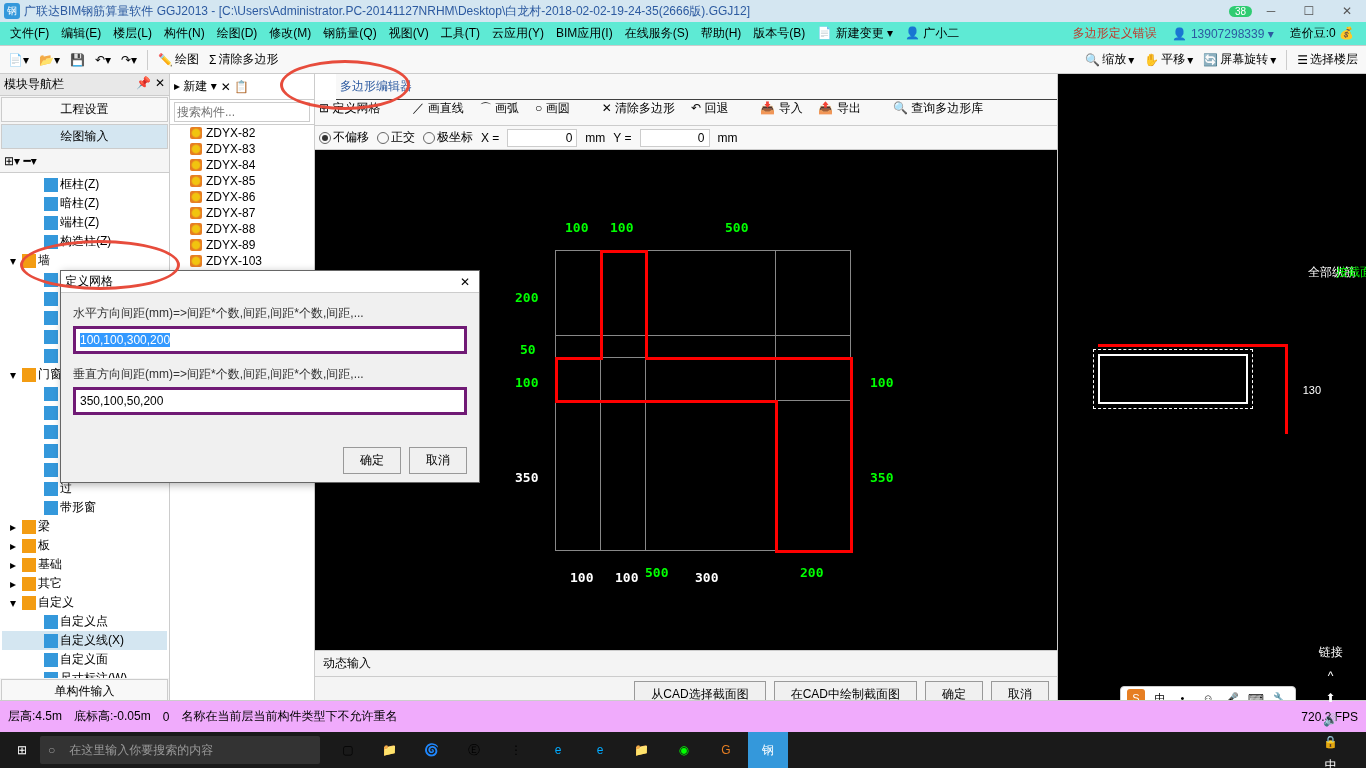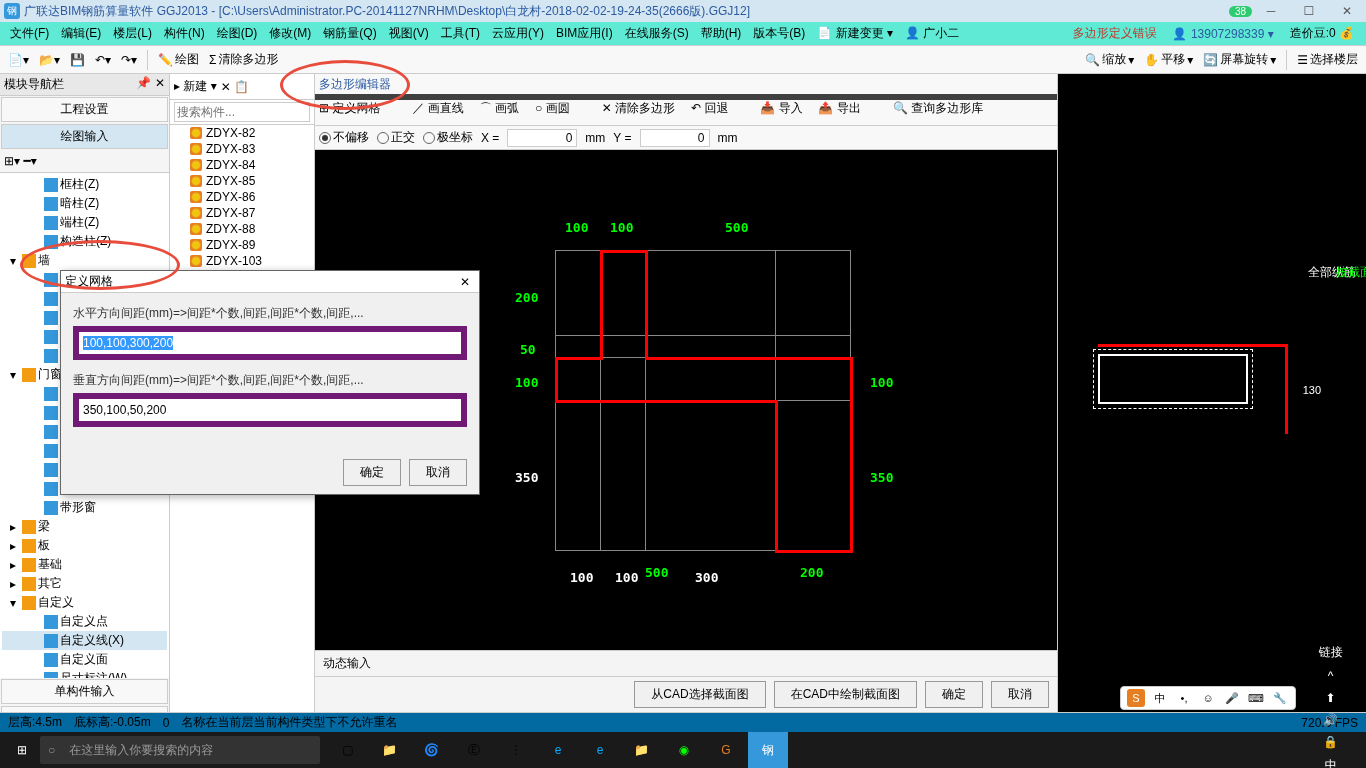--- a/index.html
+++ b/index.html
@@ -42,47 +42,47 @@
 .component-panel { width: 145px; background: white; border-right: 1px solid #ccc; display: flex; flex-direction: column; }
 .comp-toolbar { height: 26px; border-bottom: 1px solid #ccc; display: flex; align-items: center; padding: 0 4px; gap: 4px; }
 .search-box { padding: 2px 4px; border-bottom: 1px solid #ccc; }
 .search-box input { width: 100%; border: 1px solid #ccc; padding: 2px; color: #999; }
 .comp-list { flex: 1; overflow: auto; }
 .comp-item { padding: 1px 4px 1px 20px; cursor: pointer; display: flex; align-items: center; gap: 4px; }
 .comp-item.selected { background: #3399ff; color: white; }
 .comp-icon { width: 12px; height: 12px; background: radial-gradient(circle, #f1c40f 40%, #e67e22 60%); border-radius: 2px; }
 
 .canvas-area { flex: 1; background: white; display: flex; flex-direction: column; position: relative; }
-.poly-toolbar { height: 26px; border-bottom: 6px solid #404040; display: flex; align-items: center; padding: 0 4px; gap: 4px; background: #f8f8f8; position: relative; }
+.poly-toolbar { height: 26px; border-bottom: 1px solid #404040; display: flex; align-items: center; padding: 0 4px; gap: 4px; background: #f8f8f8; position: relative; margin-left: 21px; }
 .poly-toolbar2 { height: 26px; border-bottom: 1px solid #ccc; display: flex; padding: 0 4px; gap: 16px; background: #f8f8f8; }
 .coord-bar { height: 24px; border-bottom: 1px solid #ccc; display: flex; align-items: center; padding: 0 4px; gap: 8px; background: #f8f8f8; }
 .coord-input { width: 70px; border: 1px solid #ccc; padding: 1px 4px; text-align: right; }
 .canvas-black { flex: 1; background: black; position: relative; }
 .canvas-bottom { height: 26px; border-top: 1px solid #ccc; background: #f4f4f4; display: flex; align-items: center; padding: 0 8px; }
 .canvas-btns { height: 36px; border-top: 1px solid #ccc; background: #f4f4f4; display: flex; align-items: center; justify-content: flex-end; padding: 0 8px; gap: 8px; }
 .btn { padding: 4px 16px; border: 1px solid #999; background: #f0f0f0; cursor: pointer; }
 .status-line { height: 20px; background: #f4f4f4; border-top: 1px solid #ccc; display: flex; align-items: center; padding: 0 8px; gap: 20px; color: #444; }
 
 .right-view { width: 309px; background: black; border-left: 1px solid #ccc; position: relative; }
 
-.statusbar { position: absolute; bottom: 36px; left: 0; right: 0; height: 20px; background: #0369a1; border-top: 1px solid #ccc; display: flex; align-items: center; padding: 0 8px; gap: 12px; }
+.statusbar { position: absolute; bottom: 36px; left: 0; right: 0; height: 32px; background: #f0abfc; border-top: 1px solid #ccc; display: flex; align-items: center; padding: 0 8px; gap: 12px; }
 .taskbar { position: absolute; bottom: 0; left: 0; right: 0; height: 36px; background: #1a1a1a; display: flex; align-items: center; padding: 0 4px; }
 .taskbar .win-start { width: 36px; height: 36px; display: flex; align-items: center; justify-content: center; color: white; }
 .taskbar .search { flex: 0 0 280px; background: #333; color: #999; height: 28px; display: flex; align-items: center; padding: 0 8px; border-radius: 2px; }
 .taskbar .task-icons { display: flex; gap: 2px; margin-left: 8px; }
 .taskbar .task-icon { width: 40px; height: 36px; display: flex; align-items: center; justify-content: center; }
 .taskbar .tray { margin-left: auto; display: flex; align-items: center; color: white; gap: 8px; padding: 0 8px; flex-direction: column; }
 .taskbar .clock { text-align: right; font-size: 11px; line-height: 1.2; }
 
 .dialog { position: absolute; left: 60px; top: 270px; width: 420px; background: #f0f0f0; border: 1px solid #666; box-shadow: 2px 2px 8px rgba(0,0,0,0.3); z-index: 100; }
 .dialog-title { height: 22px; background: white; display: flex; align-items: center; justify-content: space-between; padding: 0 4px; border-bottom: 1px solid #ccc; }
 .dialog-close { width: 20px; text-align: center; cursor: pointer; }
 .dialog-body { padding: 12px; }
 .dialog-label { margin-bottom: 4px; color: #333; }
-.dialog-input { width: 100%; border: 6px solid #701a75; padding: 4px; margin-bottom: 12px; background: white; }
+.dialog-input { width: 100%; border: 3px solid #701a75; padding: 4px; margin-bottom: 12px; background: white; }
 .dialog-input .sel { background: #3399ff; color: white; }
 .dialog-btns { display: flex; justify-content: flex-end; gap: 8px; padding: 8px 12px; }
 
 .ellipse { position: absolute; border: 3px solid #e74c3c; border-radius: 50%; pointer-events: none; z-index: 200; }
 .ellipse1 { left: 280px; top: 60px; width: 130px; height: 50px; }
 .ellipse2 { left: 20px; top: 240px; width: 160px; height: 50px; }
 
 
 .dim-text { position: absolute; color: #0f0; font-family: monospace; font-size: 13px; font-weight: bold; }
 .dim-text.w { color: white; }

